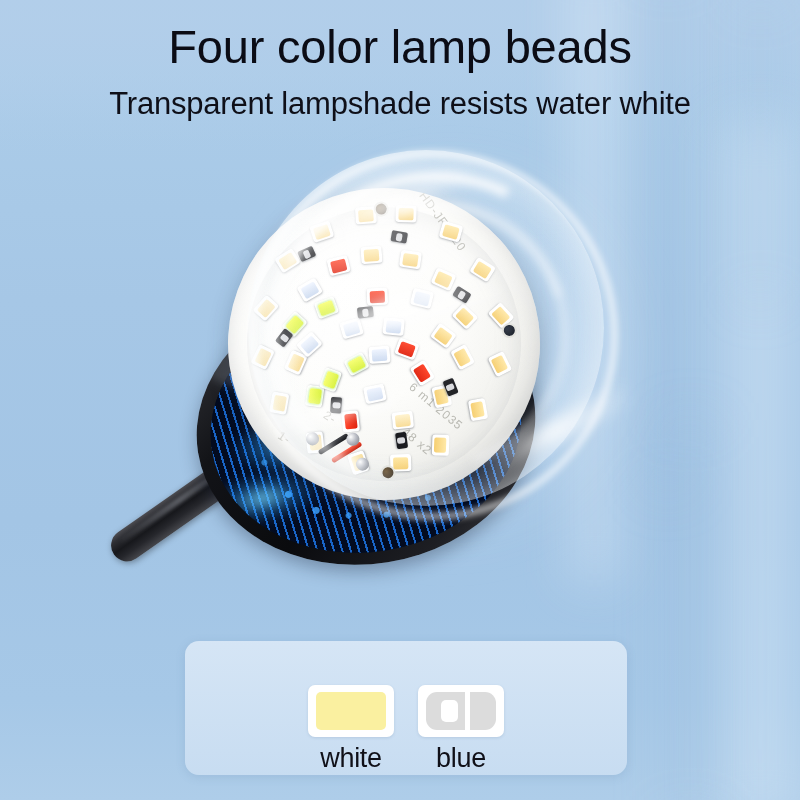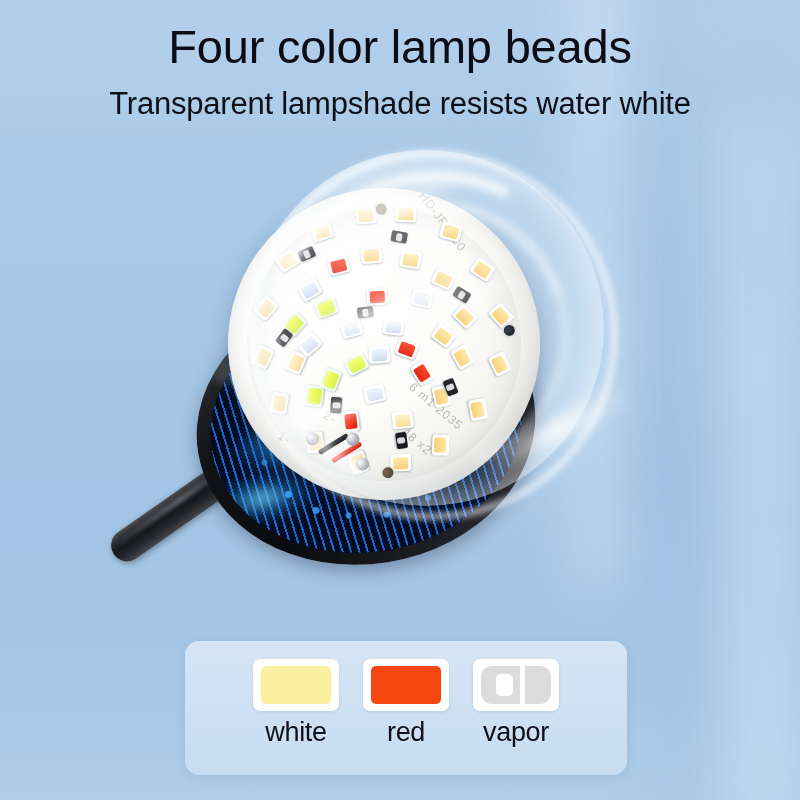--- a/index.html
+++ b/index.html
@@ -351,20 +351,21 @@
     display: flex;
     align-items: flex-start;
     justify-content: center;
     gap: 18px;
     padding: 18px 16px 0 16px;
     box-sizing: border-box;
   }
   .legend-item {
     width: 92px;
     text-align: center;
+    margin-top: 26px;
   }
   .swatch-card {
     width: 86px; height: 52px;
     margin: 0 auto;
     background: #ffffff;
     border-radius: 7px;
     display: flex;
     align-items: center;
     justify-content: center;
     box-shadow: 0 1px 3px rgba(80,110,150,0.18);
@@ -628,29 +629,23 @@
   <div class="legend">
 
     <div class="legend-item">
       <div class="swatch-card">
         <div class="swatch" style="background: rgb(250, 240, 160);"></div>
       </div>
       <div class="legend-label">white</div>
     </div>
 
 
-    <div class="legend-item">
-      <div class="swatch-card">
-        <div class="swatch" style="background: rgb(245, 70, 15);"></div>
-      </div>
-      <div class="legend-label">red</div>
-    </div>
 
     <div class="legend-item">
       <div class="swatch-card">
         <div class="swatch-blue" style="background: rgb(220, 220, 220);"></div>
       </div>
-      <div class="legend-label">vapor</div>
+      <div class="legend-label">blue</div>
     </div>
 
   </div>
 
 </div>
 
 </body></html>

